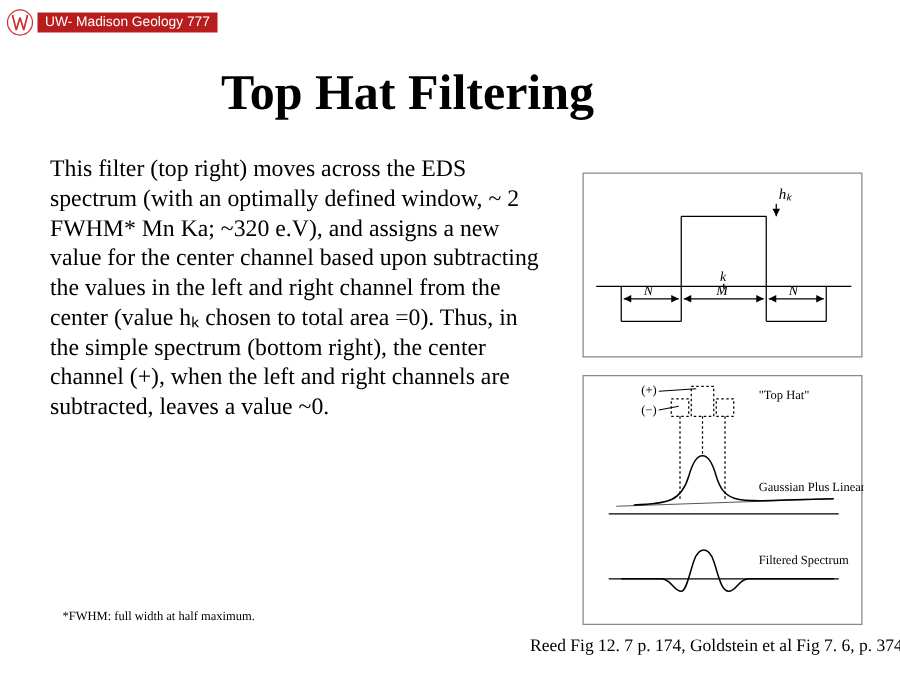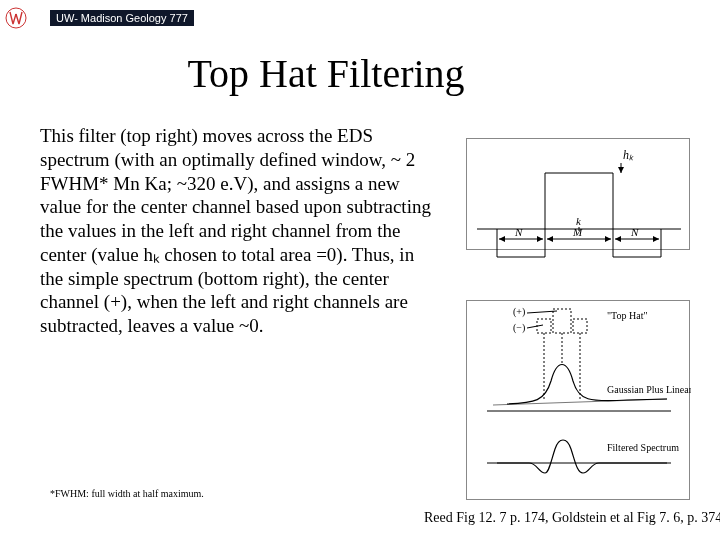--- a/index.html
+++ b/index.html
@@ -19,36 +19,35 @@
     display: flex;
     align-items: center;
     gap: 2px;
   }
   .badge-logo {
     width: 24px;
     height: 24px;
     display: inline-block;
   }
   .badge-box {
-    background: #0f172a;
+    background: #b91c1c;
     color: #fff;
     font-family: Arial, Helvetica, sans-serif;
     font-size: 11px;
     padding: 2px 6px;
     white-space: nowrap;
-    margin-left: 20px;
   }
   .title {
     position: absolute;
     top: 50px;
     left: 0;
     width: 652px;
     text-align: center;
     font-size: 40px;
-    font-weight: 400;
+    font-weight: 700;
   }
   .body-text {
     position: absolute;
     top: 124px;
     left: 40px;
     width: 400px;
     font-size: 19px;
     line-height: 1.25;
   }
   .footnote {
@@ -62,21 +61,21 @@
     top: 510px;
     left: 424px;
     font-size: 14px;
     white-space: nowrap;
   }
   .fig-top {
     position: absolute;
     top: 138px;
     left: 466px;
     width: 224px;
-    height: 112px;
+    height: 148px;
     border: 1px solid #888;
     background: #fff;
   }
   .fig-bot {
     position: absolute;
     top: 300px;
     left: 466px;
     width: 224px;
     height: 200px;
     border: 1px solid #888;

